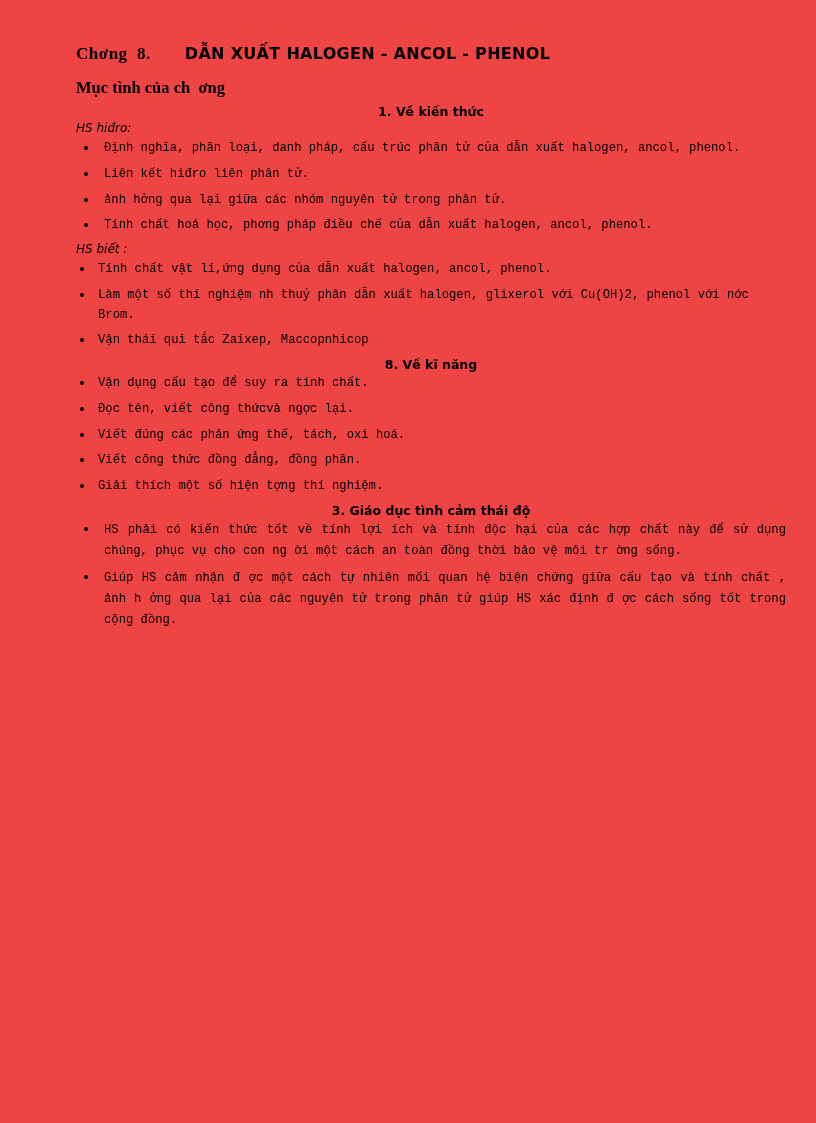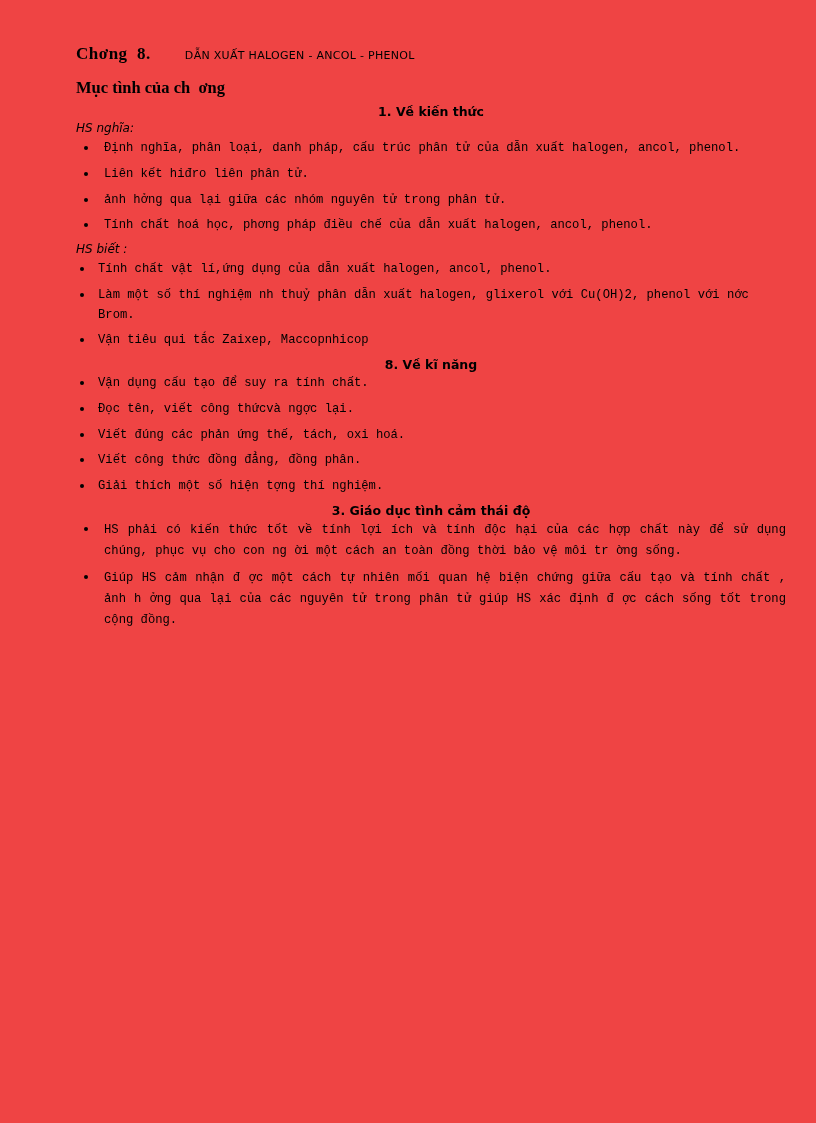--- a/index.html
+++ b/index.html
@@ -37,22 +37,22 @@
   }
   .chapter-label {
     font-family: "Liberation Serif", serif;
     font-weight: bold;
     font-size: 17px;
     letter-spacing: 0.5px;
     white-space: pre;
   }
   .doc-title {
     font-family: "DejaVu Sans", sans-serif;
-    font-weight: normal;
-    font-size: 11px;
+    font-weight: bold;
+    font-size: 16px;
     letter-spacing: 0.3px;
     margin-left: 34px;
     white-space: pre;
   }
 
   
   .goal-heading {
     font-family: "Liberation Serif", serif;
     font-weight: bold;
     font-size: 16.5px;
@@ -114,32 +114,32 @@
   <div class="content">
 
     <div class="title-row">
       <span class="chapter-label">Chơng  8.</span>
       <span class="doc-title">DẪN XUẤT HALOGEN - ANCOL - PHENOL</span>
     </div>
 
     <div class="goal-heading">Mục tình của ch  ơng</div>
 
     <div class="sub-heading">1. Về kiến thức</div>
-    <div class="italic-note">HS nghĩa:</div>
+    <div class="italic-note">HS hiđro:</div>
     <ul class="bul wide">
       <li>Định nghĩa, phân loại, danh pháp, cấu trúc phân tử của dẫn xuất halogen, ancol, phenol.</li>
       <li>Liên kết hiđro liên phân tử.</li>
       <li>ảnh hởng  qua lại giữa các nhóm nguyên tử trong phân tử.</li>
       <li>Tính chất hoá học, phơng  pháp điều chế của dẫn xuất halogen, ancol, phenol.</li>
     </ul>
     <div class="italic-note">HS biết :</div>
     <ul class="bul">
       <li>Tính chất vật lí,ứng dụng của dẫn xuất halogen, ancol, phenol.</li>
       <li>Làm một số thí nghiệm nh  thuỷ phân dẫn xuất halogen, glixerol với Cu(OH)2, phenol với nớc  Brom.</li>
-      <li>Vận tiêu qui tắc Zaixep, Maccopnhicop</li>
+      <li>Vận thái qui tắc Zaixep, Maccopnhicop</li>
     </ul>
 
     <div class="sub-heading">8. Về kĩ năng</div>
     <ul class="bul">
       <li>Vận dụng cấu tạo để suy ra tính chất.</li>
       <li>Đọc tên, viết công thứcvà ngợc  lại.</li>
       <li>Viết đúng các phản ứng thế, tách, oxi hoá.</li>
       <li>Viết công thức đồng đẳng, đồng phân.</li>
       <li>Giải thích một số hiện tợng  thí nghiệm.</li>
     </ul>

